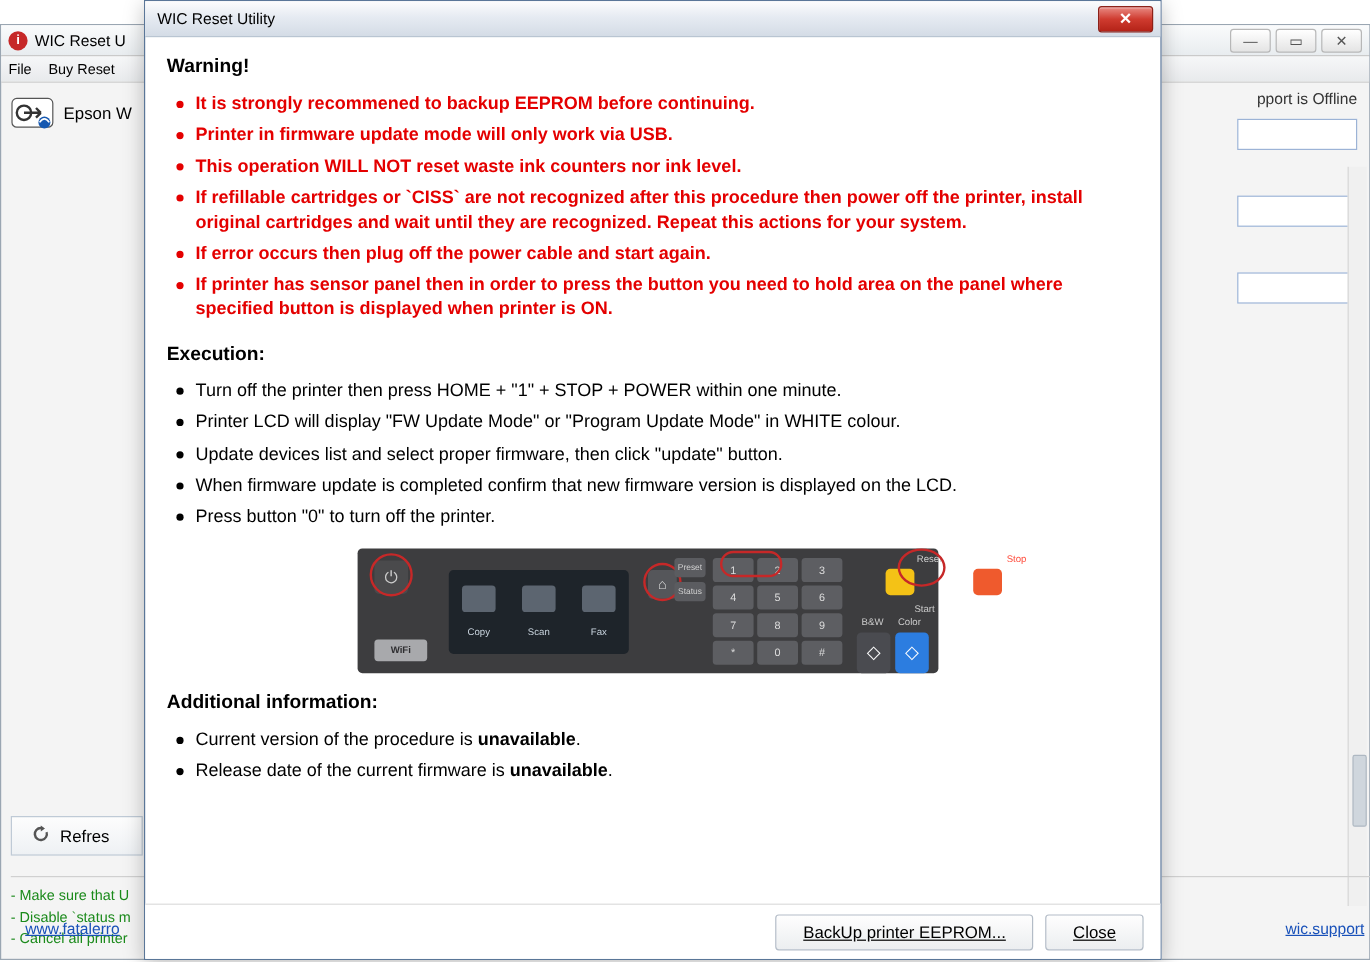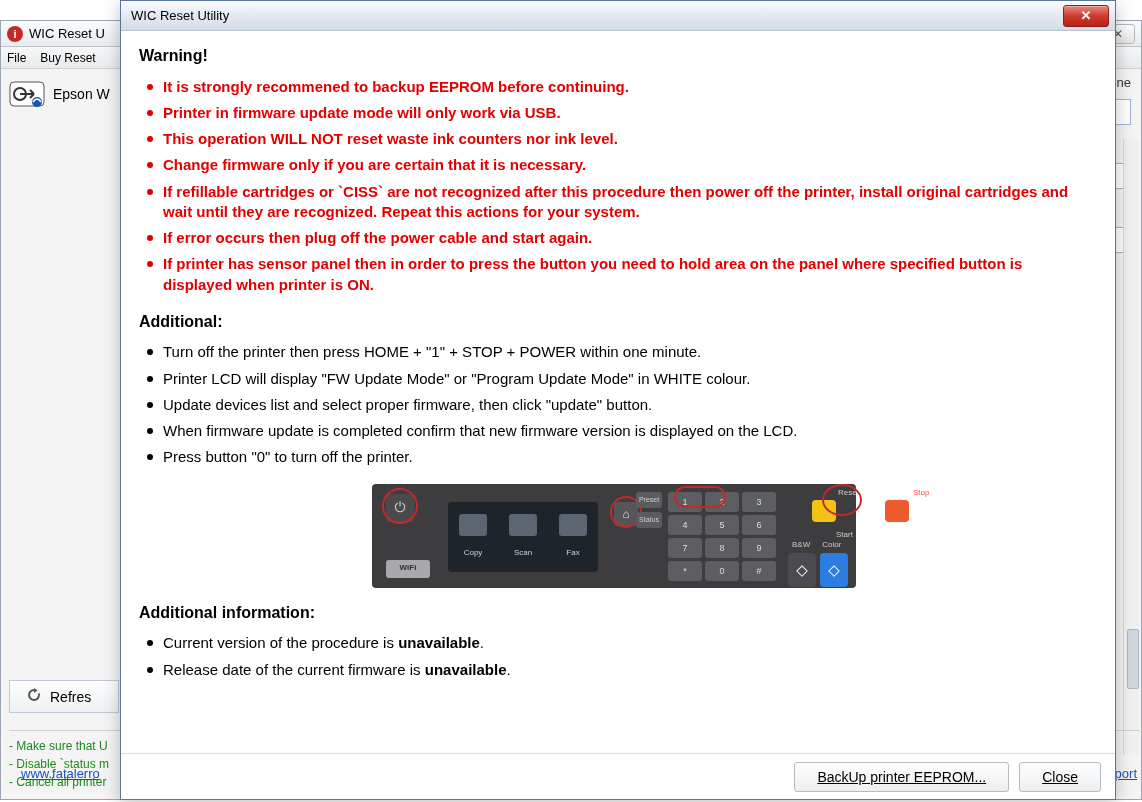--- a/index.html
+++ b/index.html
@@ -93,21 +93,21 @@
   .bg-links {
     position:absolute; bottom:8px; left:12px; right:12px;
     display:flex; justify-content:space-between;
   }
   .bg-links a { color:#1951b9; font-size:13px; }
 
   
   .dlg {
     position:absolute;
     left:120px; top:0;
-    width:996px; height:800px;
+    width:848px; height:800px;
     border:1px solid #5a7698;
     background:#fff;
     box-shadow:0 4px 16px rgba(0,0,0,.25);
     display:flex; flex-direction:column;
   }
   .dlg-titlebar {
     height:30px;
     background:linear-gradient(#fcfcfd,#e6ebf2 45%,#d4dce6);
     border-bottom:1px solid #b9c5d2;
     display:flex; align-items:center; padding:0 6px;
@@ -289,27 +289,26 @@
     <span class="title">WIC Reset Utility</span>
     <div class="dlg-close">✕</div>
   </div>
 
   <div class="dlg-content">
     <h3>Warning!</h3>
     <ul class="red-list" id="warn-list">
         <li>It is strongly recommened to backup EEPROM before continuing.</li>
         <li>Printer in firmware update mode will only work via USB.</li>
         <li>This operation WILL NOT reset waste ink counters nor ink level.</li>
-        <li>Change firmware only if you are certain that it is necessary.</li>
         <li>If refillable cartridges or `CISS` are not recognized after this procedure then power off the printer, install original cartridges and wait until they are recognized. Repeat this actions for your system.</li>
         <li>If error occurs then plug off the power cable and start again.</li>
         <li>If printer has sensor panel then in order to press the button you need to hold area on the panel where specified button is displayed when printer is ON.</li>
       </ul>
 
-    <h3>Additional:</h3>
+    <h3>Execution:</h3>
     <ul class="black-list" id="exec-list">
         <li>Turn off the printer then press HOME + "1" + STOP + POWER within one minute.</li>
         <li>Printer LCD will display "FW Update Mode" or "Program Update Mode" in WHITE colour.</li>
         <li>Update devices list and select proper firmware, then click "update" button.</li>
         <li>When firmware update is completed confirm that new firmware version is displayed on the LCD.</li>
         <li>Press button "0" to turn off the printer.</li>
       </ul>
 
     <div class="panel-img">
       <div class="pw-btn"></div>

